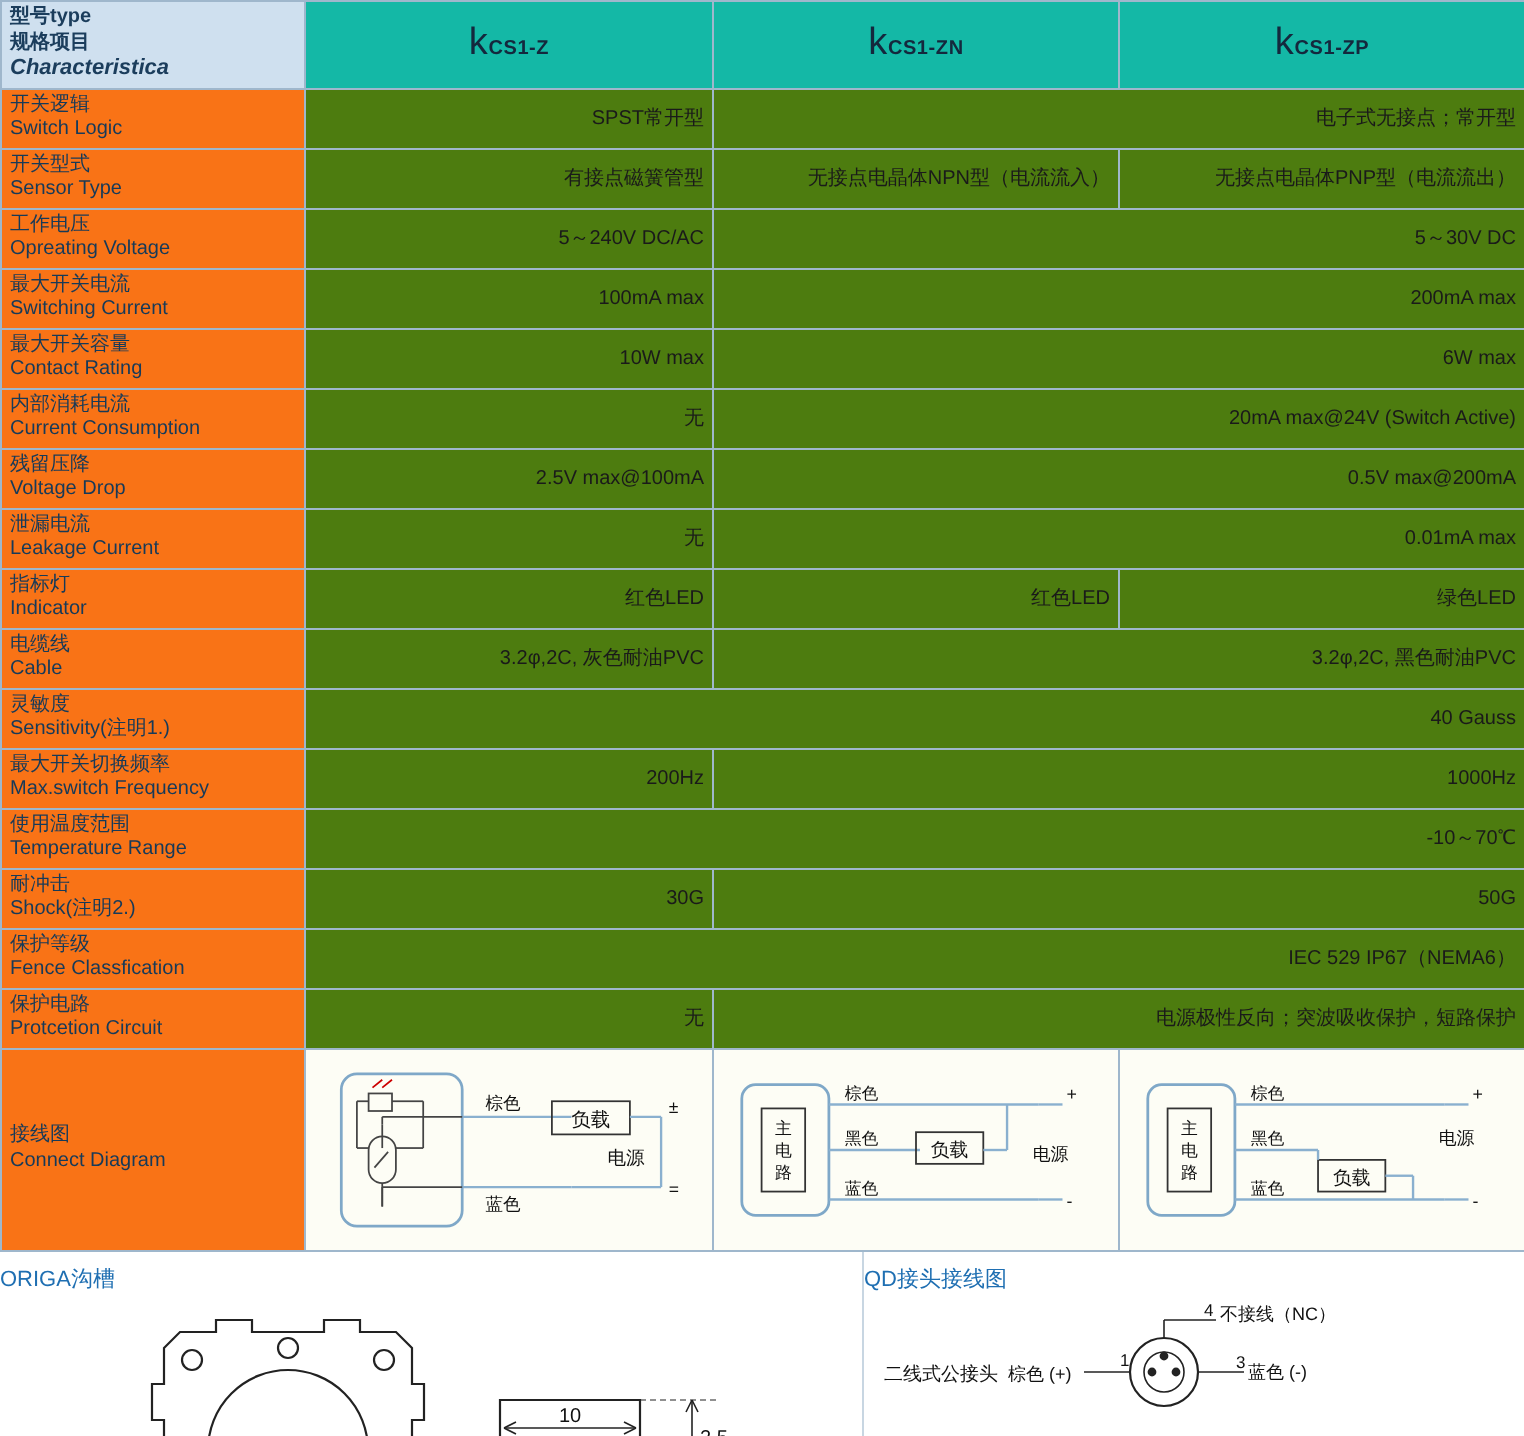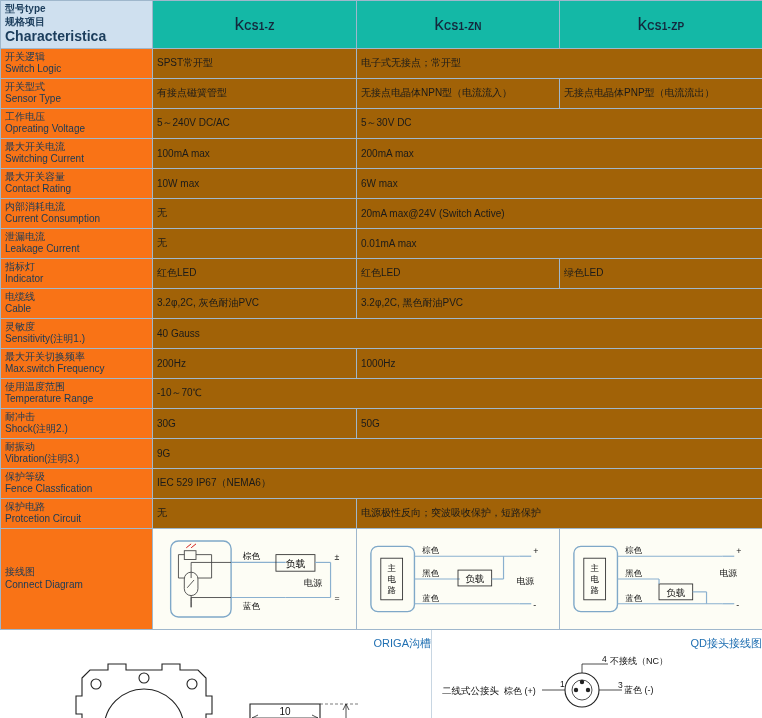--- a/index.html
+++ b/index.html
@@ -31,21 +31,21 @@
     background: #cfe0ef;
     color: #1b3d5c;
     font-weight: bold;
     font-size: 10px;
     line-height: 1.25;
     padding: 4px 6px;
     text-align: left;
     vertical-align: middle;
   }
   .hdr-left .cn { display: block; font-size: 10px; }
-  .hdr-left .en { display: block; font-size: 14px; }
+  .hdr-left .en { display: block; font-size: 11px; font-style: italic; }
   .hdr-model {
     background: #14b8a6;
     text-align: center;
     color: #14283d;
     font-size: 19px;
     font-weight: bold;
     letter-spacing: .3px;
     padding: 6px 2px;
   }
   .hdr-model .k { font-weight: normal; font-size: 19px; }
@@ -56,22 +56,22 @@
     color: #163a59;
     font-size: 9.5px;
     line-height: 1.25;
     padding: 3px 6px;
     text-align: left;
   }
   td.lbl .cn { display: block; }
   td.lbl .en { display: block; }
 
   td.val {
-    background: #a16207;
-    text-align: left;
+    background: #4d7c0f;
+    text-align: right;
     font-size: 10px;
     height: 24px;
   }
 
   
   td.diagram-cell {
     background: #fdfdf5;
     height: 96px;
     padding: 0;
   }
@@ -93,21 +93,21 @@
   .bottom-left {
     width: 432px; height: 172px;
     position: relative;
     border-right: 1px solid #c8d6e2;
   }
   .bottom-right {
     flex: 1; height: 172px;
     position: relative;
   }
   .sec-title {
-    text-align: right;
+    text-align: left;
     color: #1f6fb2;
     font-size: 11px;
     padding-top: 6px;
   }
 </style>
 </head>
 <body>
 
 <div id="sheet">
 
@@ -184,20 +184,28 @@
 
       <tr>
           <td class="lbl">
             <span class="cn">内部消耗电流</span>
             <span class="en">Current Consumption</span>
           </td>
           <td class="val">无</td>
           <td class="val" colspan="2">20mA max@24V (Switch Active)</td>
         </tr>
 
+      <tr>
+          <td class="lbl">
+            <span class="cn">残留压降</span>
+            <span class="en">Voltage Drop</span>
+          </td>
+          <td class="val">2.5V max@100mA</td>
+          <td class="val" colspan="2">0.5V max@200mA</td>
+        </tr>
 
       <tr>
           <td class="lbl">
             <span class="cn">泄漏电流</span>
             <span class="en">Leakage Current</span>
           </td>
           <td class="val">无</td>
           <td class="val" colspan="2">0.01mA max</td>
         </tr>
 
@@ -247,27 +255,20 @@
 
       <tr>
           <td class="lbl">
             <span class="cn">耐冲击</span>
             <span class="en">Shock(注明2.)</span>
           </td>
           <td class="val">30G</td>
           <td class="val" colspan="2">50G</td>
         </tr>
 
-      <tr>
-          <td class="lbl">
-            <span class="cn">耐振动</span>
-            <span class="en">Vibration(注明3.)</span>
-          </td>
-          <td class="val" colspan="3">9G</td>
-        </tr>
 
       <tr>
           <td class="lbl">
             <span class="cn">保护等级</span>
             <span class="en">Fence Classfication</span>
           </td>
           <td class="val" colspan="3">IEC 529 IP67（NEMA6）</td>
         </tr>
 
       <tr>

